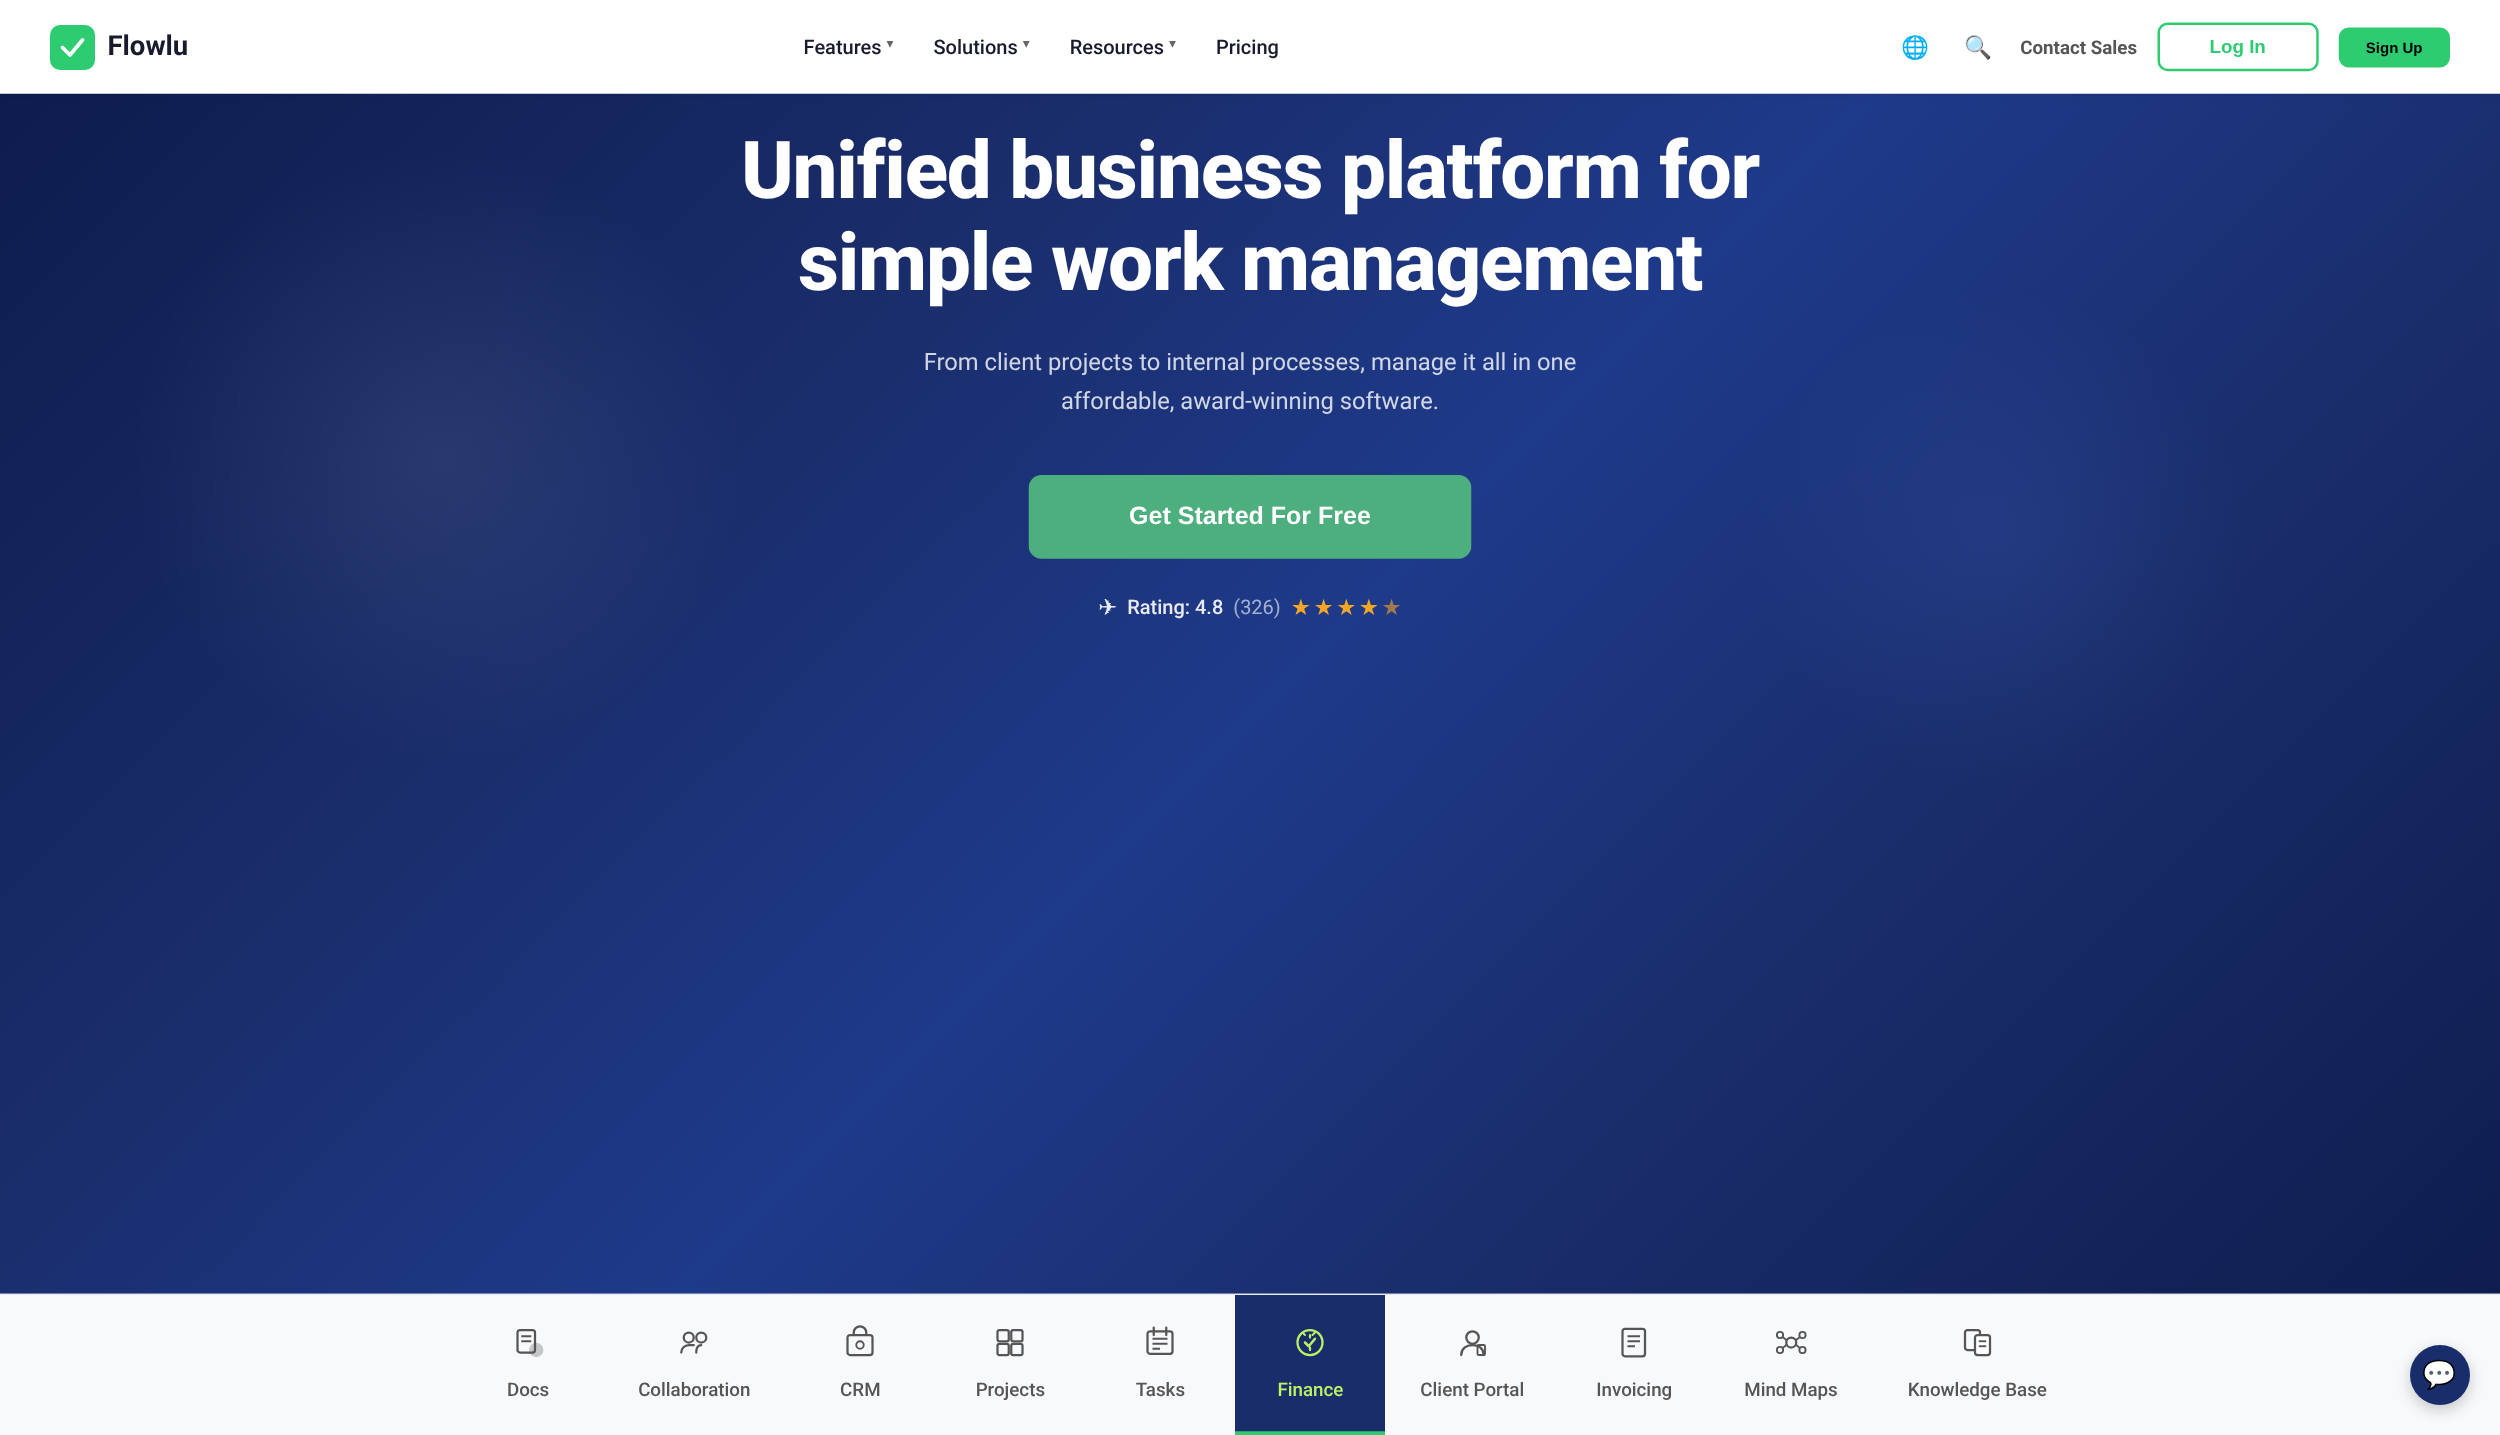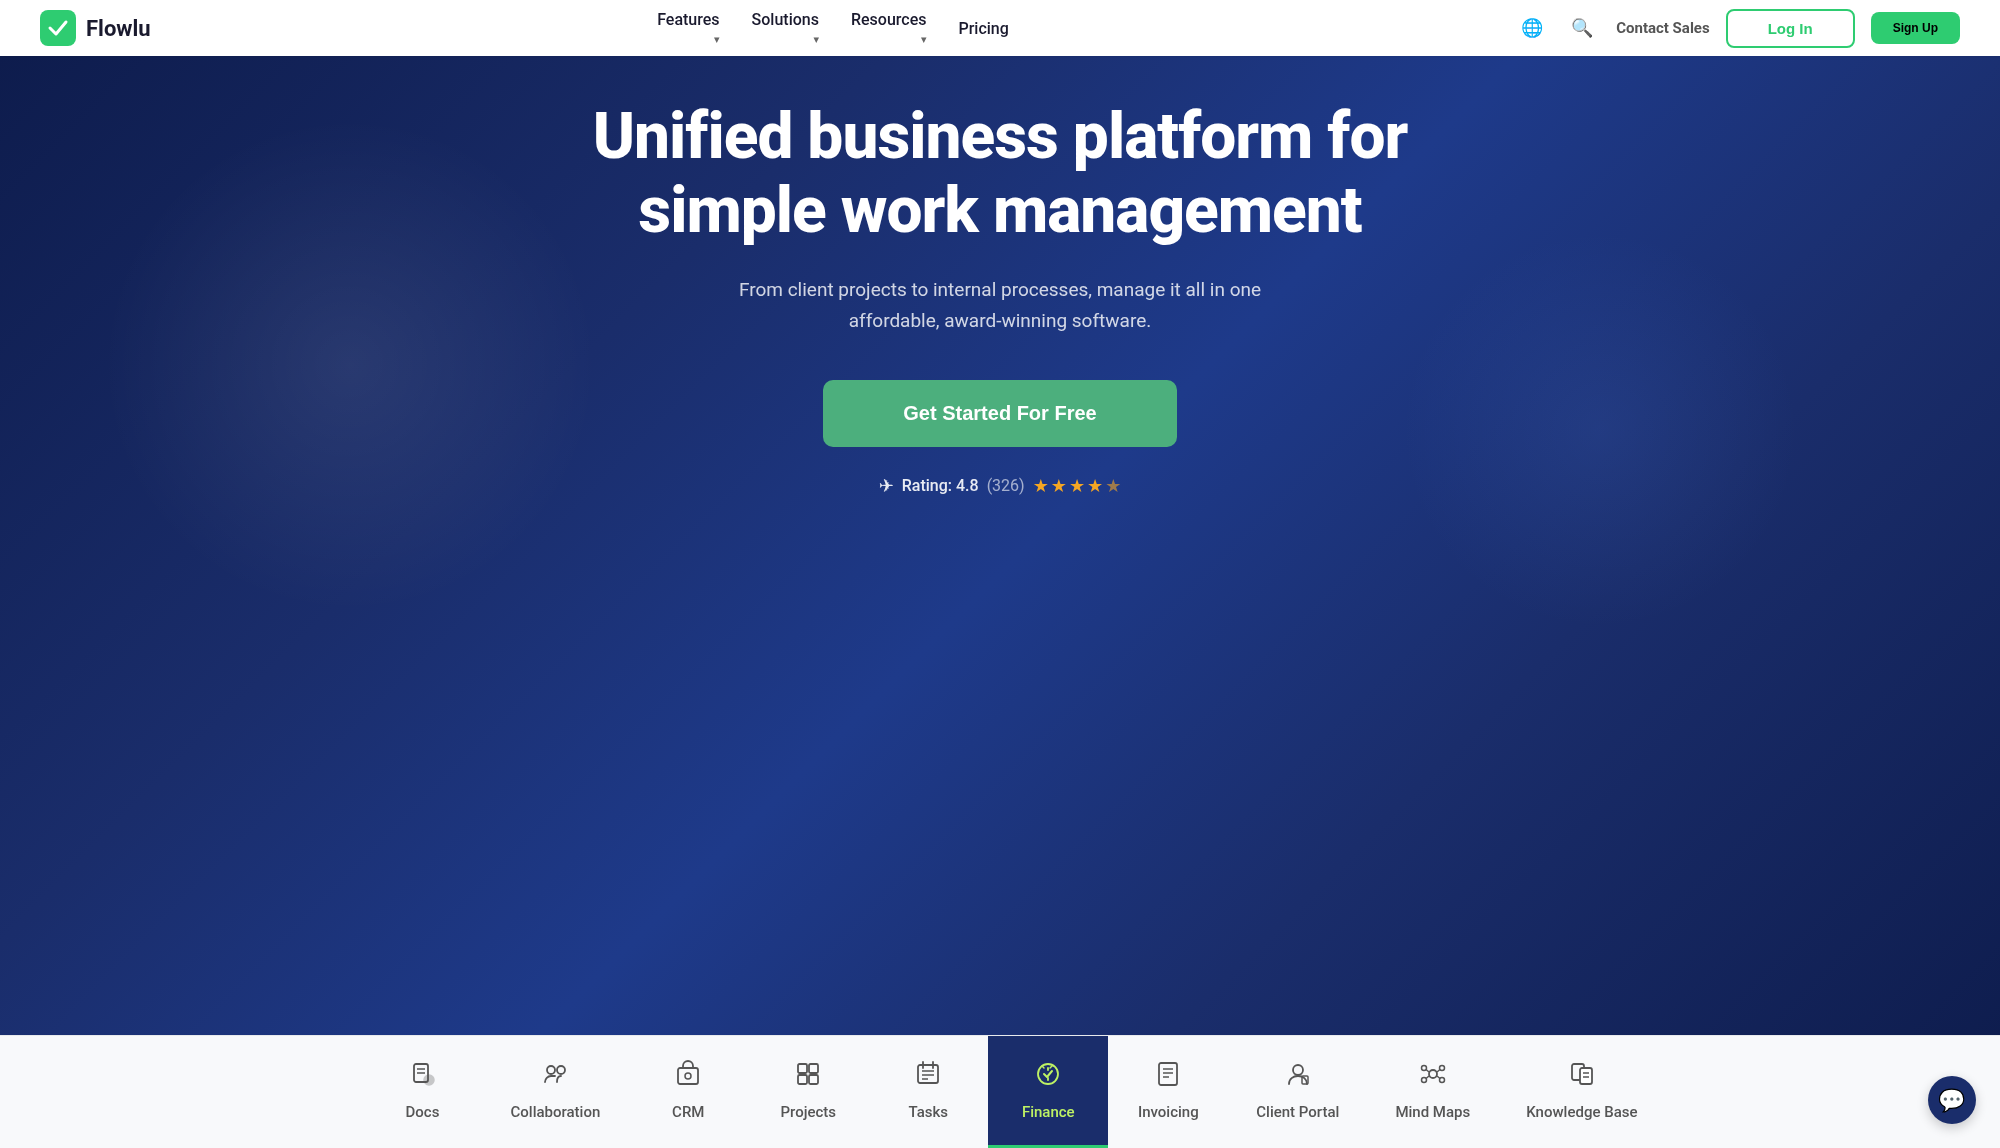--- a/index.html
+++ b/index.html
@@ -3,34 +3,33 @@
   <meta charset="utf-8">
   <style>
     * { margin: 0; padding: 0; box-sizing: border-box; }
     body { font-family: -apple-system, BlinkMacSystemFont, 'Segoe UI', Roboto, sans-serif; overflow-x: hidden; background: #fff; }
 
     
     .navbar {
       position: fixed; top: 0; left: 0; right: 0; z-index: 100;
       background: #fff;
       display: flex; align-items: center; justify-content: space-between;
-      padding: 0 40px; height: 56px;
+      padding: 0 40px; height: 75px;
       box-shadow: 0 1px 3px rgba(0,0,0,0.08);
     }
     .nav-logo { display: flex; align-items: center; gap: 10px; cursor: pointer; }
     .nav-logo-icon { width: 36px; height: 36px; }
     .nav-logo-text { font-size: 22px; font-weight: 700; color: #1a1a2e; }
     .nav-links { display: flex; align-items: center; gap: 4px; }
     .nav-link {
-      display: flex; align-items: flex-end; gap: 4px;
+      display: flex; align-items: flex-start; gap: 4px;
       padding: 8px 14px; border-radius: 6px;
       font-size: 16px; font-weight: 500; color: #1a1a2e;
       cursor: pointer; text-decoration: none;
       transition: background 0.15s;
-      flex-direction: column;
     }
     .nav-link .chevron { font-size: 11px; color: #666; }
     .nav-right { display: flex; align-items: center; gap: 16px; }
     .nav-icon-btn { background: none; border: none; cursor: pointer; color: #555; font-size: 18px; padding: 6px; border-radius: 50%; }
     .contact-sales { font-size: 15px; color: #555; cursor: pointer; font-weight: 700; white-space: nowrap; }
     .btn-login {
       padding: 9px 40px; border-radius: 8px; font-size: 15px; font-weight: 700;
       border: 2px solid #2ecc71; color: #2ecc71; background: transparent;
       cursor: pointer; transition: all 0.15s;
     }
@@ -234,34 +233,34 @@
     <span class="tab-icon"><svg width="28" height="28" viewBox="0 0 28 28" fill="none">
               <circle cx="14" cy="14" r="10" stroke="currentColor" stroke-width="1.8"></circle>
               <path d="M10 14l3 3 5-6" stroke="currentColor" stroke-width="2" stroke-linecap="round" stroke-linejoin="round"></path>
               <path d="M14 8v2M14 18v2" stroke="currentColor" stroke-width="1.8" stroke-linecap="round"></path>
               <path d="M8 6l2 2M18 6l-2 2" stroke="currentColor" stroke-width="1.5" stroke-linecap="round"></path>
             </svg></span>
     <span class="tab-label">Finance</span>
   </div>
         <div class="tab-item">
     <span class="tab-icon"><svg width="28" height="28" viewBox="0 0 28 28" fill="none">
+              <circle cx="14" cy="10" r="5" stroke="currentColor" stroke-width="1.8"></circle>
+              <path d="M5 24c0-5 4-8 9-8s9 3 9 8" stroke="currentColor" stroke-width="1.8" stroke-linecap="round"></path>
+              <rect x="18" y="16" width="6" height="8" rx="1" fill="none" stroke="currentColor" stroke-width="1.5"></rect>
+            </svg></span>
+    <span class="tab-label">Client Portal</span>
+  </div>
+        <div class="tab-item">
+    <span class="tab-icon"><svg width="28" height="28" viewBox="0 0 28 28" fill="none">
               <rect x="5" y="3" width="18" height="22" rx="2" stroke="currentColor" stroke-width="1.8"></rect>
               <line x1="9" y1="9" x2="19" y2="9" stroke="currentColor" stroke-width="1.5"></line>
               <line x1="9" y1="13" x2="19" y2="13" stroke="currentColor" stroke-width="1.5"></line>
               <line x1="9" y1="17" x2="15" y2="17" stroke="currentColor" stroke-width="1.5"></line>
             </svg></span>
     <span class="tab-label">Invoicing</span>
-  </div>
-        <div class="tab-item">
-    <span class="tab-icon"><svg width="28" height="28" viewBox="0 0 28 28" fill="none">
-              <circle cx="14" cy="10" r="5" stroke="currentColor" stroke-width="1.8"></circle>
-              <path d="M5 24c0-5 4-8 9-8s9 3 9 8" stroke="currentColor" stroke-width="1.8" stroke-linecap="round"></path>
-              <rect x="18" y="16" width="6" height="8" rx="1" fill="none" stroke="currentColor" stroke-width="1.5"></rect>
-            </svg></span>
-    <span class="tab-label">Client Portal</span>
   </div>
         <div class="tab-item">
     <span class="tab-icon"><svg width="28" height="28" viewBox="0 0 28 28" fill="none">
               <circle cx="14" cy="14" r="4" stroke="currentColor" stroke-width="1.8"></circle>
               <circle cx="5" cy="8" r="2.5" stroke="currentColor" stroke-width="1.5"></circle>
               <circle cx="23" cy="8" r="2.5" stroke="currentColor" stroke-width="1.5"></circle>
               <circle cx="5" cy="20" r="2.5" stroke="currentColor" stroke-width="1.5"></circle>
               <circle cx="23" cy="20" r="2.5" stroke="currentColor" stroke-width="1.5"></circle>
               <line x1="10" y1="12" x2="7" y2="9.5" stroke="currentColor" stroke-width="1.5"></line>
               <line x1="18" y1="12" x2="21" y2="9.5" stroke="currentColor" stroke-width="1.5"></line>

